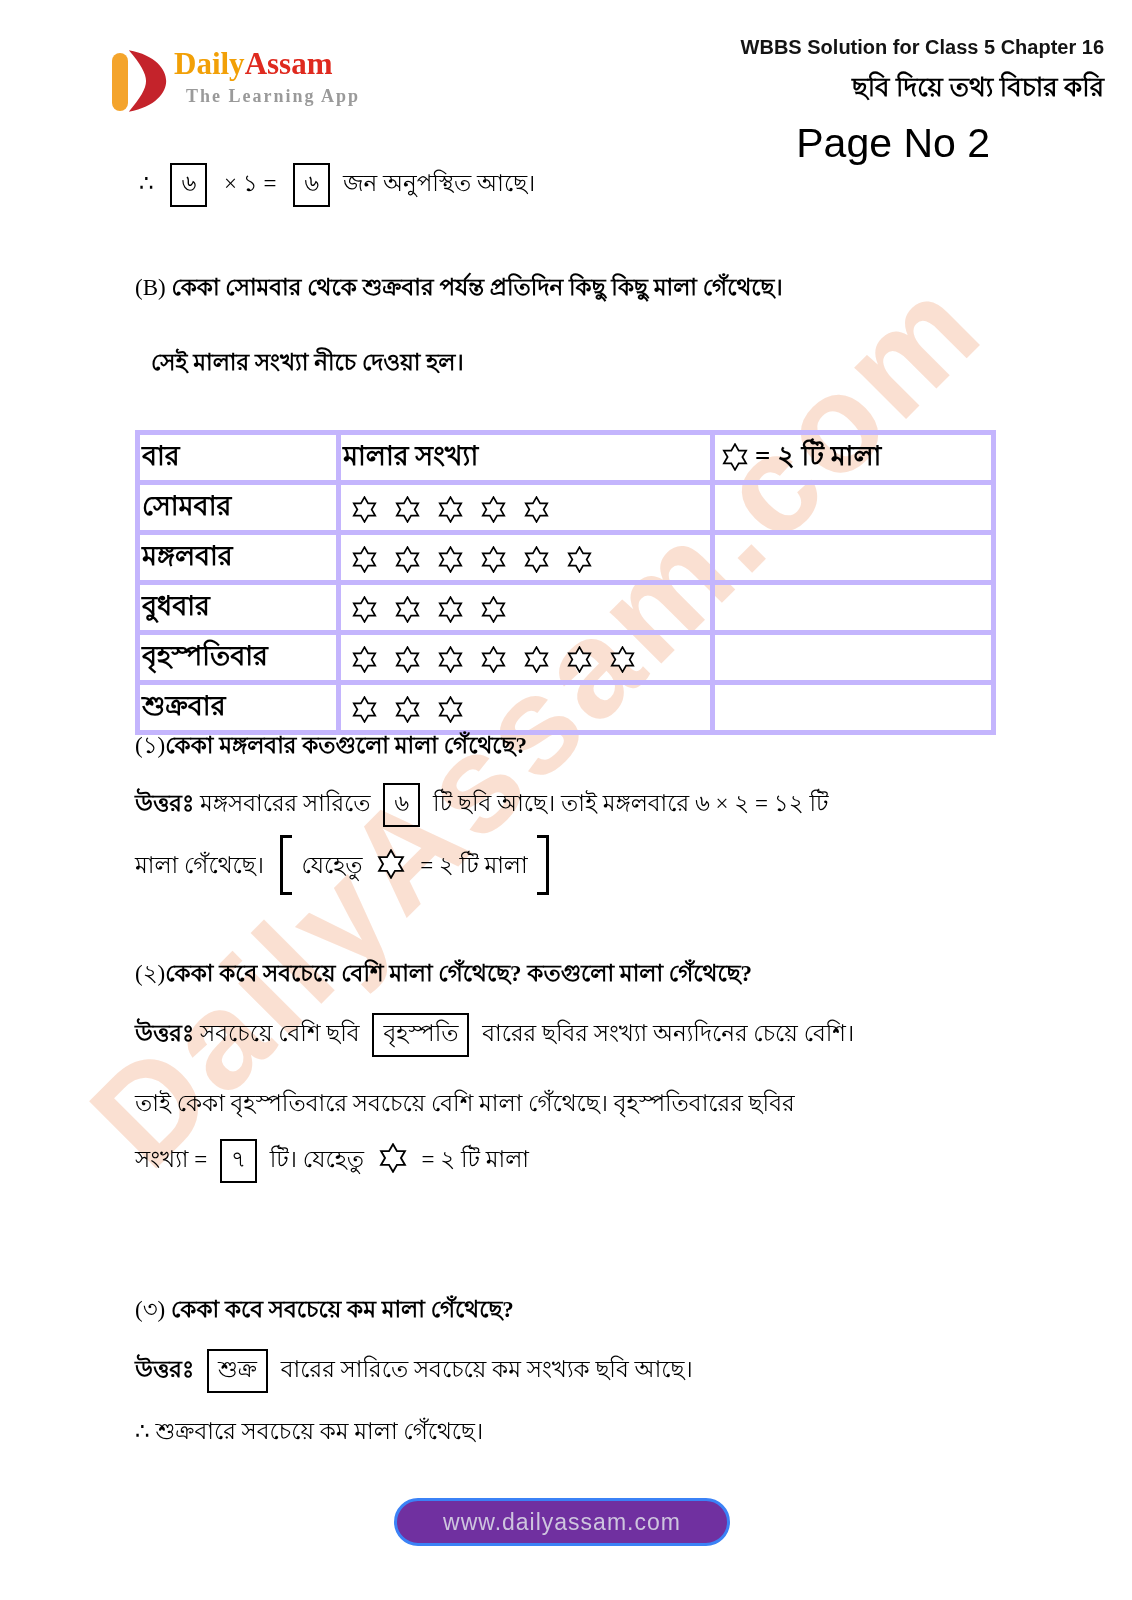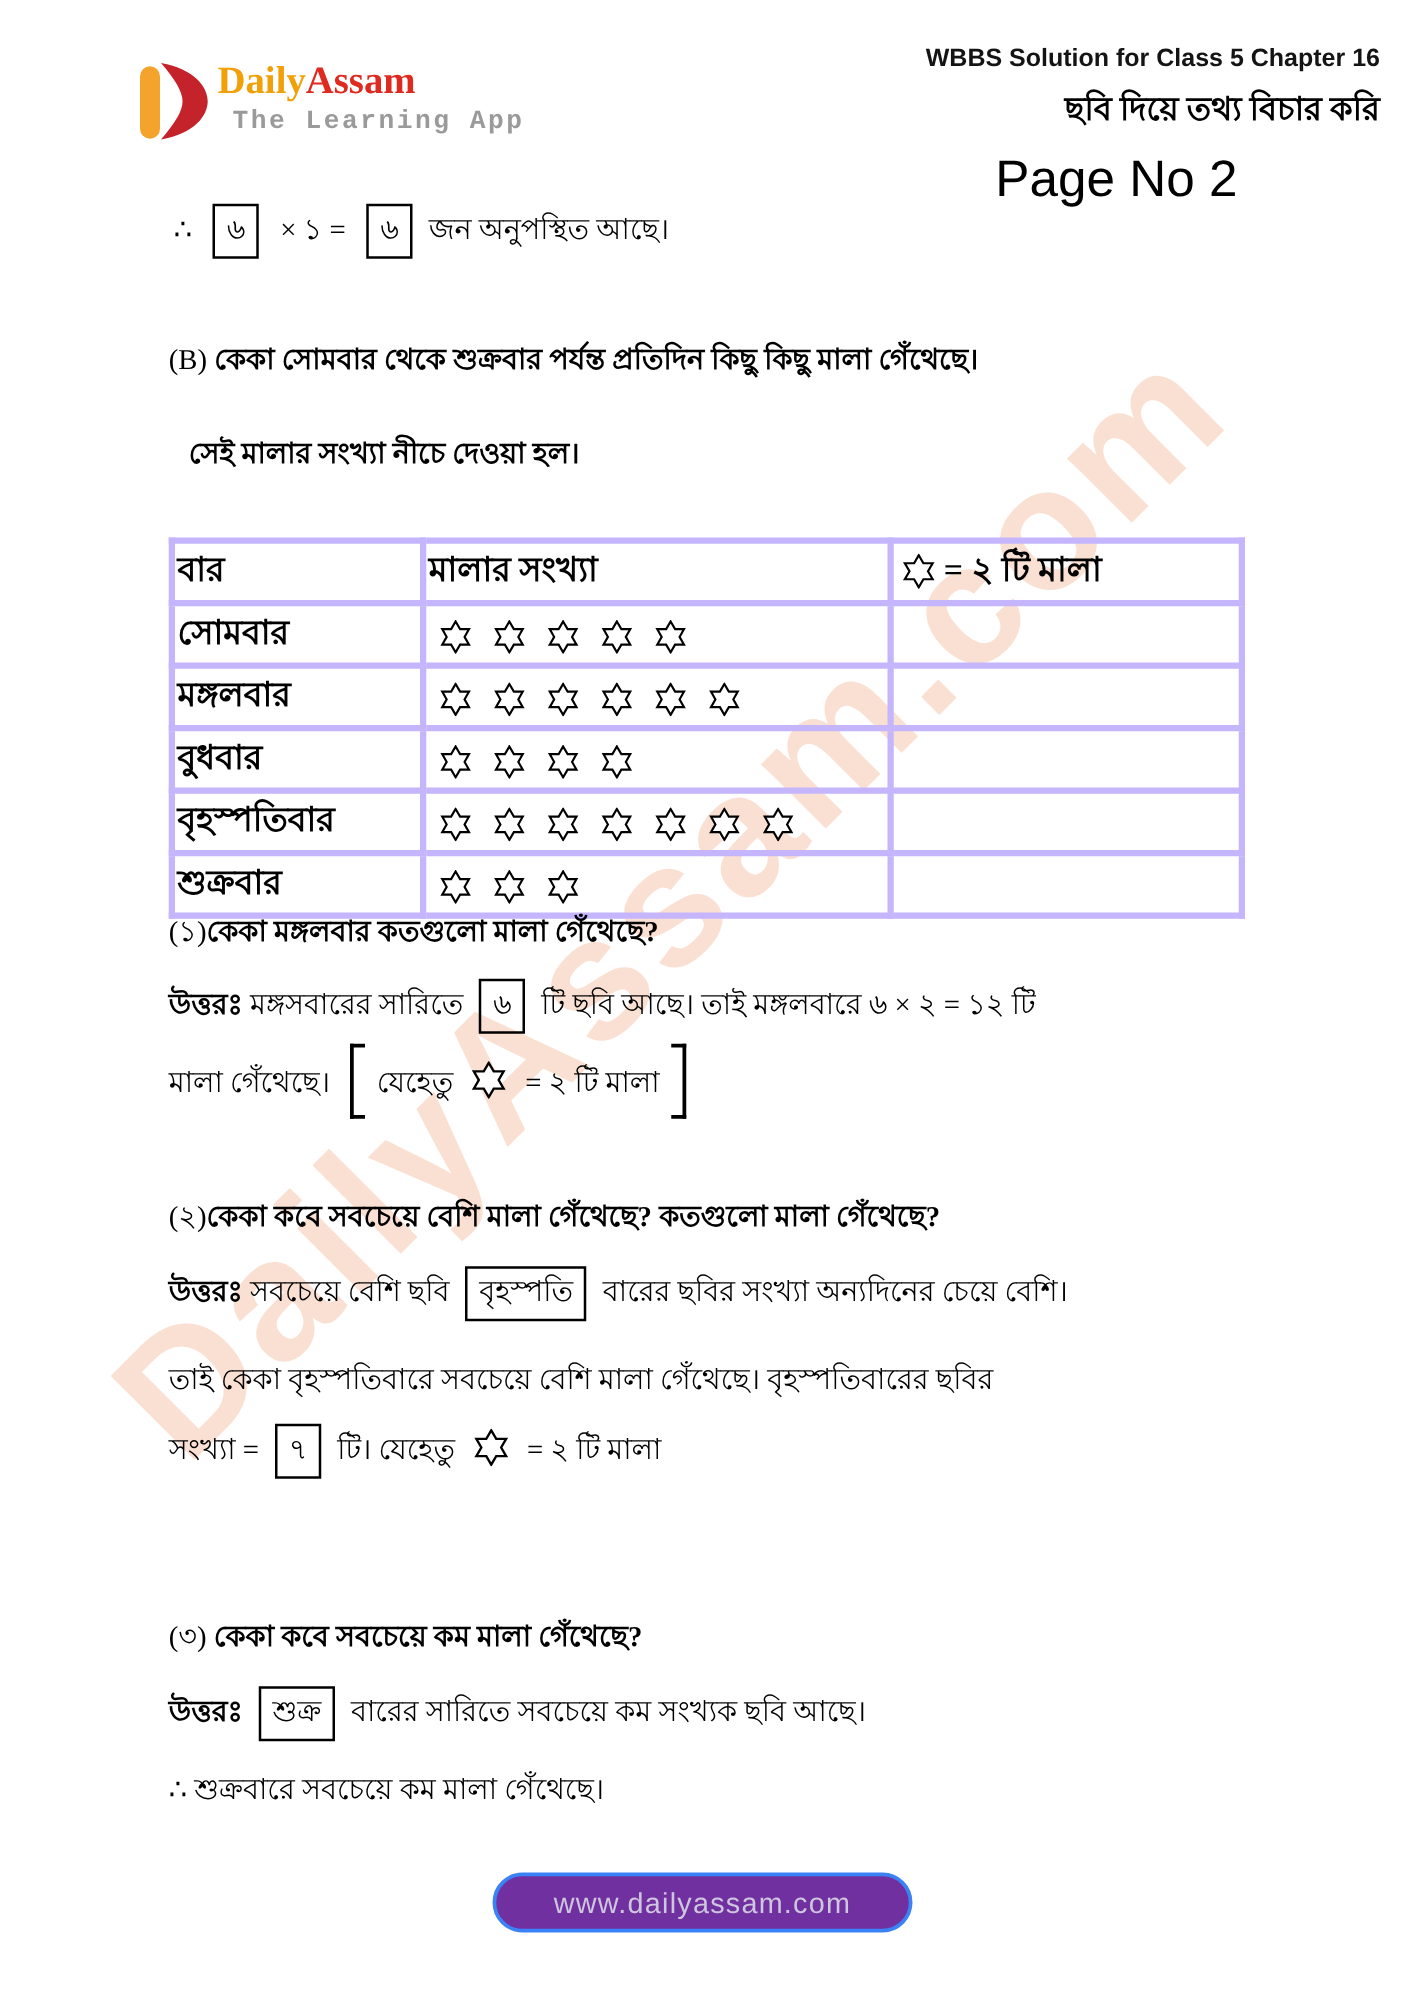--- a/index.html
+++ b/index.html
@@ -19,21 +19,21 @@
 
   
   .logo { left:112px; top:48px; display:flex; align-items:flex-start; }
   .logo-mark { position:relative; width:56px; height:66px; }
   .logo-bar { position:absolute; left:0; top:5px; width:16px; height:58px; background:#F4A42C; border-radius:8px; }
   .logo-d { position:absolute; left:12px; top:0; }
   .logo-text { margin-left:6px; }
   .logo-name { font-family:"Liberation Serif",serif; font-weight:bold; font-size:31px; line-height:32px; }
   .logo-name .y { color:#F2A007; }
   .logo-name .r { color:#DF2A1F; }
-  .logo-tag { font-family:Liberation Mono, monospace; font-weight:bold; font-size:21px; letter-spacing:2px; color:#9A9A9A; margin:6px 0 0 12px; }
+  .logo-tag { font-family:Liberation Serif, serif; font-weight:bold; font-size:18px; letter-spacing:2px; color:#9A9A9A; margin:6px 0 0 12px; }
 
   
   .hdr-right { right:28px; top:36px; text-align:right; }
   .hdr-title { font-family:"Liberation Sans","DejaVu Sans",sans-serif; font-weight:600; font-size:20px; color:#141414; }
   .hdr-subtitle { font-weight:bold; font-size:26px; margin-top:8px; }
   .page-no { top:120px; right:142px; font-family:"Liberation Sans",sans-serif; font-size:41px; }
 
   
   .t-line { left:135px; font-size:23px; white-space:nowrap; line-height:44px; }
   .bold { font-weight:bold; }

